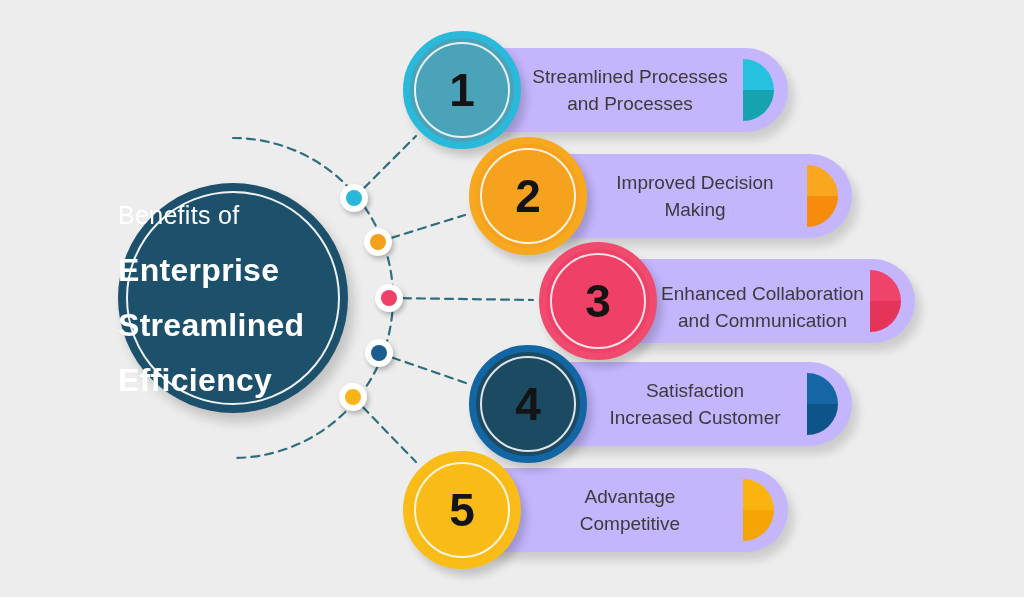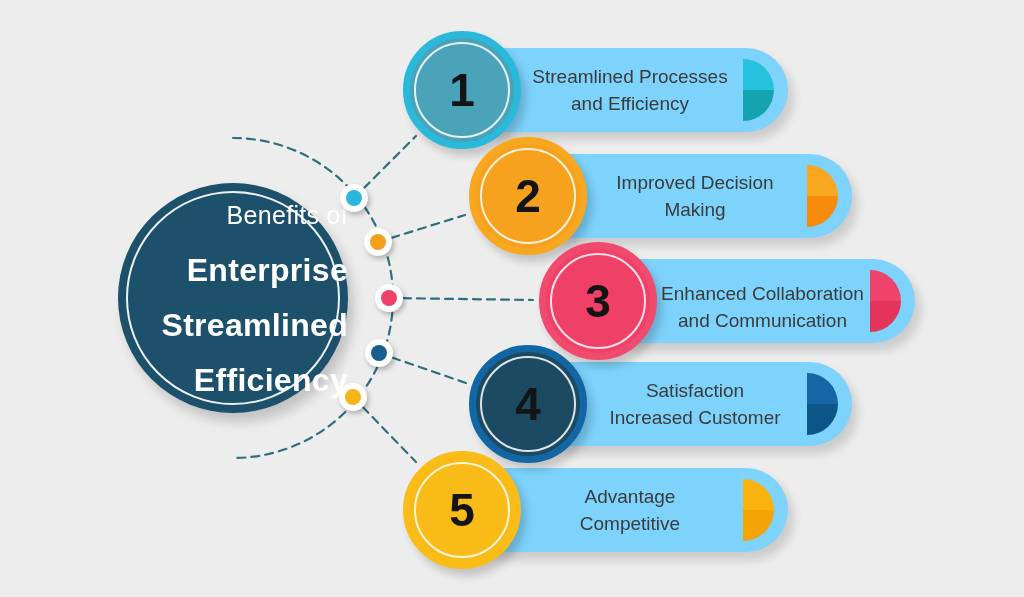--- a/index.html
+++ b/index.html
@@ -7,29 +7,29 @@
   .canvas{
     position:relative;width:1024px;height:597px;overflow:hidden;
     background:#EDEDEE;
   }
   
   .connectors{position:absolute;left:0;top:0;width:1024px;height:597px;z-index:0;}
   .connectors path,.connectors line{fill:none;stroke-width:2.2;stroke-dasharray:8 6;stroke-linecap:round;}
   
   .hub{
     position:absolute;left:118px;top:183px;width:230px;height:230px;border-radius:50%;
-    display:flex;flex-direction:column;align-items:flex-end;justify-content:center;
+    display:flex;flex-direction:column;align-items:flex-start;justify-content:center;
     box-shadow:6px 9px 12px rgba(0,0,0,0.18);z-index:2;text-align:center;color:#fff;gap:20px;
   }
   .hub-ring{position:absolute;inset:8px;border:2px solid rgba(255,255,255,0.92);border-radius:50%;}
   .hub-line{line-height:35px;font-size:32px;font-weight:700;letter-spacing:0.3px;}
   .hub-prefix{font-weight:400;font-size:25px;}
   
   .pill{
-    position:absolute;height:84px;background:#7dd3fc;border-radius:42px;z-index:1;
+    position:absolute;height:84px;background:#c4b5fd;border-radius:42px;z-index:1;
     box-shadow:6px 8px 10px rgba(0,0,0,0.14);
   }
   .pill-text{
     position:absolute;left:62px;right:52px;top:0;bottom:0;
     display:flex;flex-direction:column;align-items:center;justify-content:center;
     font-size:19px;line-height:27px;color:#3B3B3B;text-align:center;white-space:nowrap;
   }
   .cap{position:absolute;right:14px;top:11px;width:31px;height:62px;}
   .cap-half{width:31px;height:31px;}
   .cap-top{border-radius:0 31px 0 0;}
@@ -84,21 +84,21 @@
     <span class="hub-ring"></span>
     <div class="hub-line hub-prefix">Benefits of</div>
     <div class="hub-line">Enterprise</div>
     <div class="hub-line">Streamlined</div>
     <div class="hub-line">Efficiency</div>
   </div>
 
   <div class="pill pill-1">
     <div class="pill-text">
       <div>Streamlined Processes</div>
-      <div>and Efficiency</div>
+      <div>and Processes</div>
     </div>
     <div class="cap">
       <div class="cap-half cap-top" style="background: rgb(38, 193, 222);"></div>
       <div class="cap-half cap-bottom" style="background: rgb(22, 163, 176);"></div>
     </div>
   </div>
   <div class="numcircle nc-1" style="background: rgb(75, 163, 185); border-color: rgb(41, 185, 218);">
     <span class="nc-ring"></span>
     <span class="num">1</span>
   </div>

